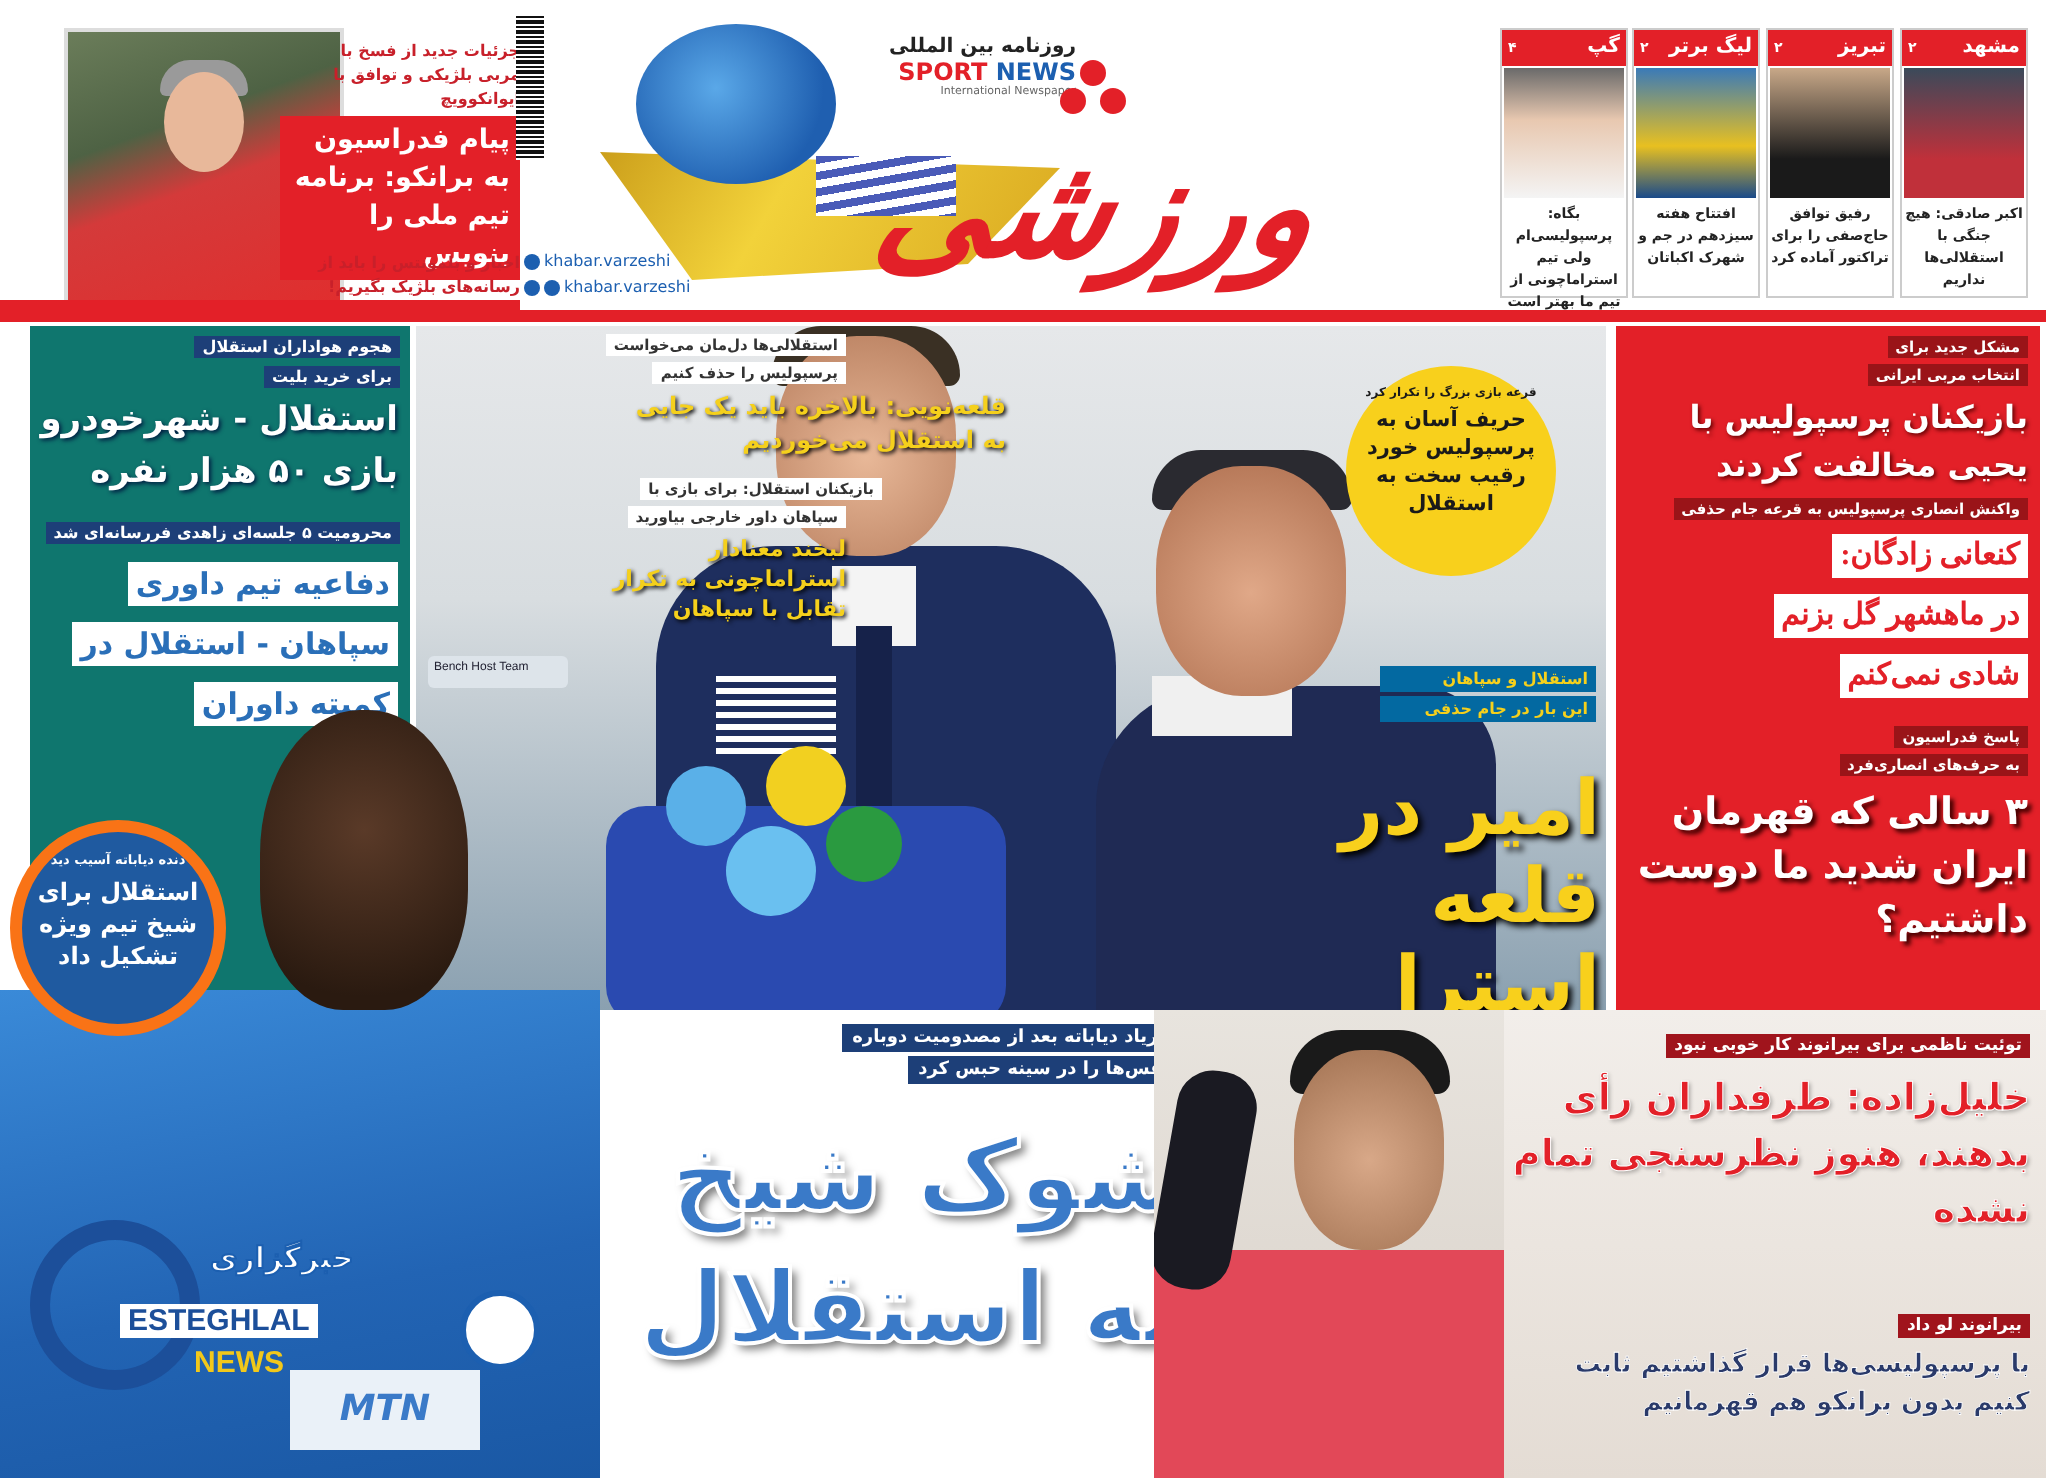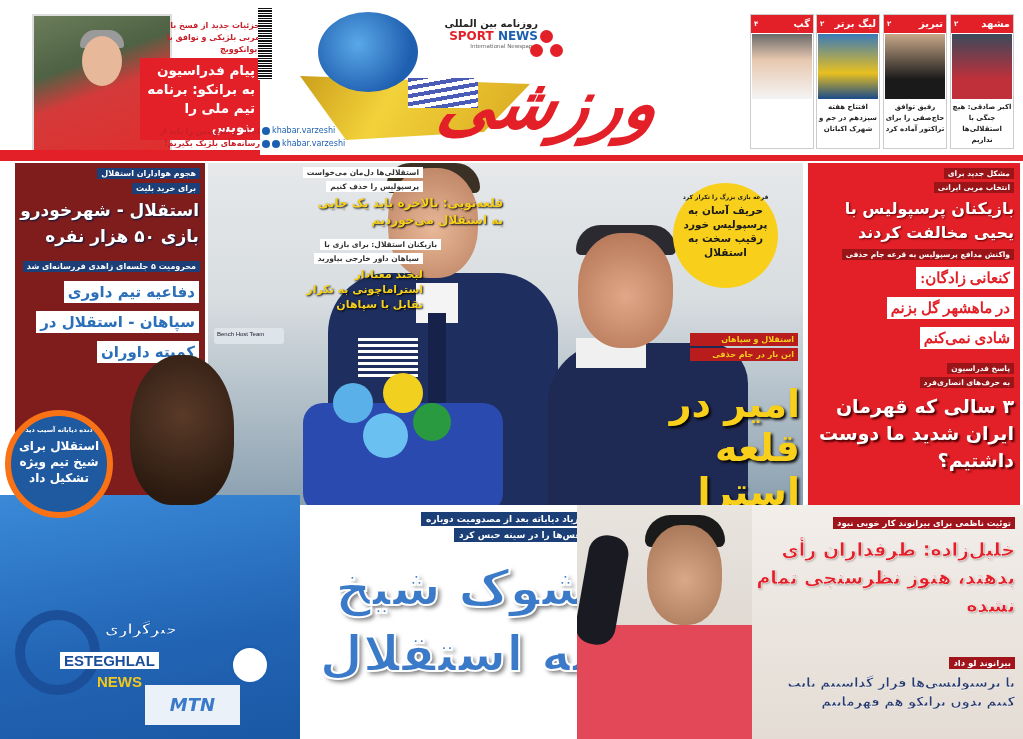--- a/index.html
+++ b/index.html
@@ -55,21 +55,21 @@
   #topboxes { left: 750px; top: 14px; width: 264px; height: 135px; }
   .topbox { position:absolute; top:0; width:64px; height:135px; border:1px solid #ccc; background:#fff; }
   .topbox .hdr { height:18px; background:#e32028; color:#fff; font-size:10px; font-weight:bold; direction:rtl; display:flex; justify-content:space-between; padding:0 3px; line-height:18px; }
   .topbox .hdr .pg { font-size:7px; }
   .topbox .ph { height:65px; margin:1px; }
   .topbox .cap { font-size:7px; line-height:11px; color:#222; direction:rtl; text-align:center; padding:2px 1px; }
 
   #masthead-redline { left: 0; top: 155px; width: 1023px; height: 6px; background:#e32028; }
 
   
-  #leftcol { left: 15px; top: 163px; width: 190px; height: 342px; background:#7f1d1d;padding-left:12px; }
+  #leftcol { left: 15px; top: 163px; width: 190px; height: 342px; background:#0f766e;padding-left:12px; }
   .kicker-dark { background:#1d3f78; color:#fff; font-size: 8px; padding: 1px 4px; display:inline-block; }
   #lc-k1 { right: 5px; top: 5px; }
   #lc-k2 { right: 5px; top: 20px; }
   #lc-h1 { right: 6px; top: 34px; width: 180px; color:#fff; font-size: 17px; line-height: 26px; text-shadow: 1px 1px 2px #001a40; }
   #lc-k3 { right: 5px; top: 98px; }
   .whitebar { position:absolute; right:6px; background:#fff; color:#2a6fb8; font-size:15px; line-height:22px; padding:0 4px; font-weight:bold; }
   #lc-w1 { top: 118px; }
   #lc-w2 { top: 148px; }
   #lc-w3 { top: 178px; }
   #lc-circle { left: 0px; top: 250px; width: 108px; height: 108px; border-radius:50%; background:#1f5aa0; border:6px solid #f97316; color:#fff; }
@@ -115,21 +115,21 @@
   #cc-c3 { right: 362px; top: 76px; }
   #cc-c4 { right: 380px; top: 90px; }
   #cc-y2 { position:absolute; right:380px; top:104px; width:120px; color:#f5d01c; font-size:11px; line-height:15px; text-shadow:1px 1px 2px #000; direction:rtl; text-align:right; }
   #bench { position:absolute; left:6px; top:165px; width:70px; height:16px; background:#dde4ea; font-size:6px; color:#223; font-family:"Liberation Sans",sans-serif; padding:3px; border-radius:3px; }
 
   #yellow-circle { left: 673px; top: 183px; width: 105px; height: 105px; border-radius:50%; background:#f8d01c; color:#1a1a1a; }
   #yellow-circle .k { font-size: 6px; text-align:center; direction:rtl; margin-top: 10px; line-height: 8px; }
   #yellow-circle .h { font-size: 10.5px; text-align:center; direction:rtl; line-height: 14px; margin-top:2px; }
 
   #amir-sub { left: 690px; top: 333px; width: 108px; }
-  #amir-sub div { background:#b91c1c; color:#f5d01c; font-size: 8px; padding:2px 4px; direction:rtl; text-align:right; margin-bottom:2px; }
+  #amir-sub div { background:#0369a1; color:#f5d01c; font-size: 8px; padding:2px 4px; direction:rtl; text-align:right; margin-bottom:2px; }
   #amir-headline { left: 610px; top: 382px; width: 190px; color:#f8d01c; font-size: 38px; line-height: 44px; text-shadow: 2px 2px 3px #000; direction:rtl; text-align:right; }
 
   
   #rightcol { left: 808px; top: 163px; width: 212px; height: 342px; background:#e32028; }
   .kicker-red { position:absolute; right:6px; background:#9a1418; color:#fff; font-size: 7.5px; padding: 1px 4px; direction:rtl; }
   #rc-k1 { top: 5px; }
   #rc-k2 { top: 19px; }
   #rc-h1 { position:absolute; right:6px; top:34px; width:200px; color:#fff; font-size:16px; line-height:24px; text-shadow:1px 1px 2px #5a0000; direction:rtl; text-align:right; }
   #rc-k3 { top: 86px; }
   .whitebar-red { position:absolute; right:6px; background:#fff; color:#e32028; font-size:15px; line-height:22px; padding:0 4px; font-weight:bold; direction:rtl;font-family:Liberation Serif, serif; }
@@ -229,20 +229,21 @@
         </div>
       <div class="ph" style="background:linear-gradient(180deg,#3a7ab8,#e8c020 60%,#1a4a8a)"></div>
       <div class="cap fa">افتتاح هفته سیزدهم در جم و شهرک اکباتان</div>
     </div>
     <div class="topbox" style="left:0px">
       <div class="hdr">
           <span>گپ</span>
           <span class="pg">۴</span>
         </div>
       <div class="ph" style="background:linear-gradient(180deg,#6a6a6a,#e8c8b0 40%,#f4f4f4)"></div>
+      <div class="cap fa">بگاه: پرسپولیسی‌ام ولی تیم استراماچونی از تیم ما بهتر است</div>
     </div>
   </div>
 </div>
 <div id="teaser-redbar" class="abs"></div>
 <div id="masthead-redline" class="abs"></div>
 
 <div id="center-photo" class="abs">
   <div id="stramaccioni">
     <div class="coat"></div>
       <div class="stripes"></div>
@@ -310,21 +311,21 @@
   <div class="ring"></div>
   <div class="fa-t">خبرگزاری</div>
   <div class="en1">ESTEGHLAL</div>
   <div class="en2">NEWS</div>
 </div>
 
 <div id="rightcol" class="abs">
   <div id="rc-k1" class="kicker-red fa">مشکل جدید برای</div>
   <div id="rc-k2" class="kicker-red fa">انتخاب مربی ایرانی</div>
   <div id="rc-h1" class="fa">بازیکنان پرسپولیس با یحیی مخالفت کردند</div>
-  <div id="rc-k3" class="kicker-red fa">واکنش مدافع پرسپولیس به قرعه جام حذفی</div>
+  <div id="rc-k3" class="kicker-red fa">واکنش انصاری پرسپولیس به قرعه جام حذفی</div>
   <div id="rc-w1" class="whitebar-red">کنعانی زادگان:</div>
   <div id="rc-w2" class="whitebar-red">در ماهشهر گل بزنم</div>
   <div id="rc-w3" class="whitebar-red">شادی نمی‌کنم</div>
   <div id="rc-k4" class="kicker-red fa">پاسخ فدراسیون</div>
   <div id="rc-k5" class="kicker-red fa">به حرف‌های انصاری‌فرد</div>
   <div id="rc-h2" class="fa">۳ سالی که قهرمان ایران شدید ما دوست داشتیم؟</div>
 </div>
 
 <div id="shock-kickers" class="abs fa">
   <div>فریاد دیاباته بعد از مصدومیت دوباره</div>

